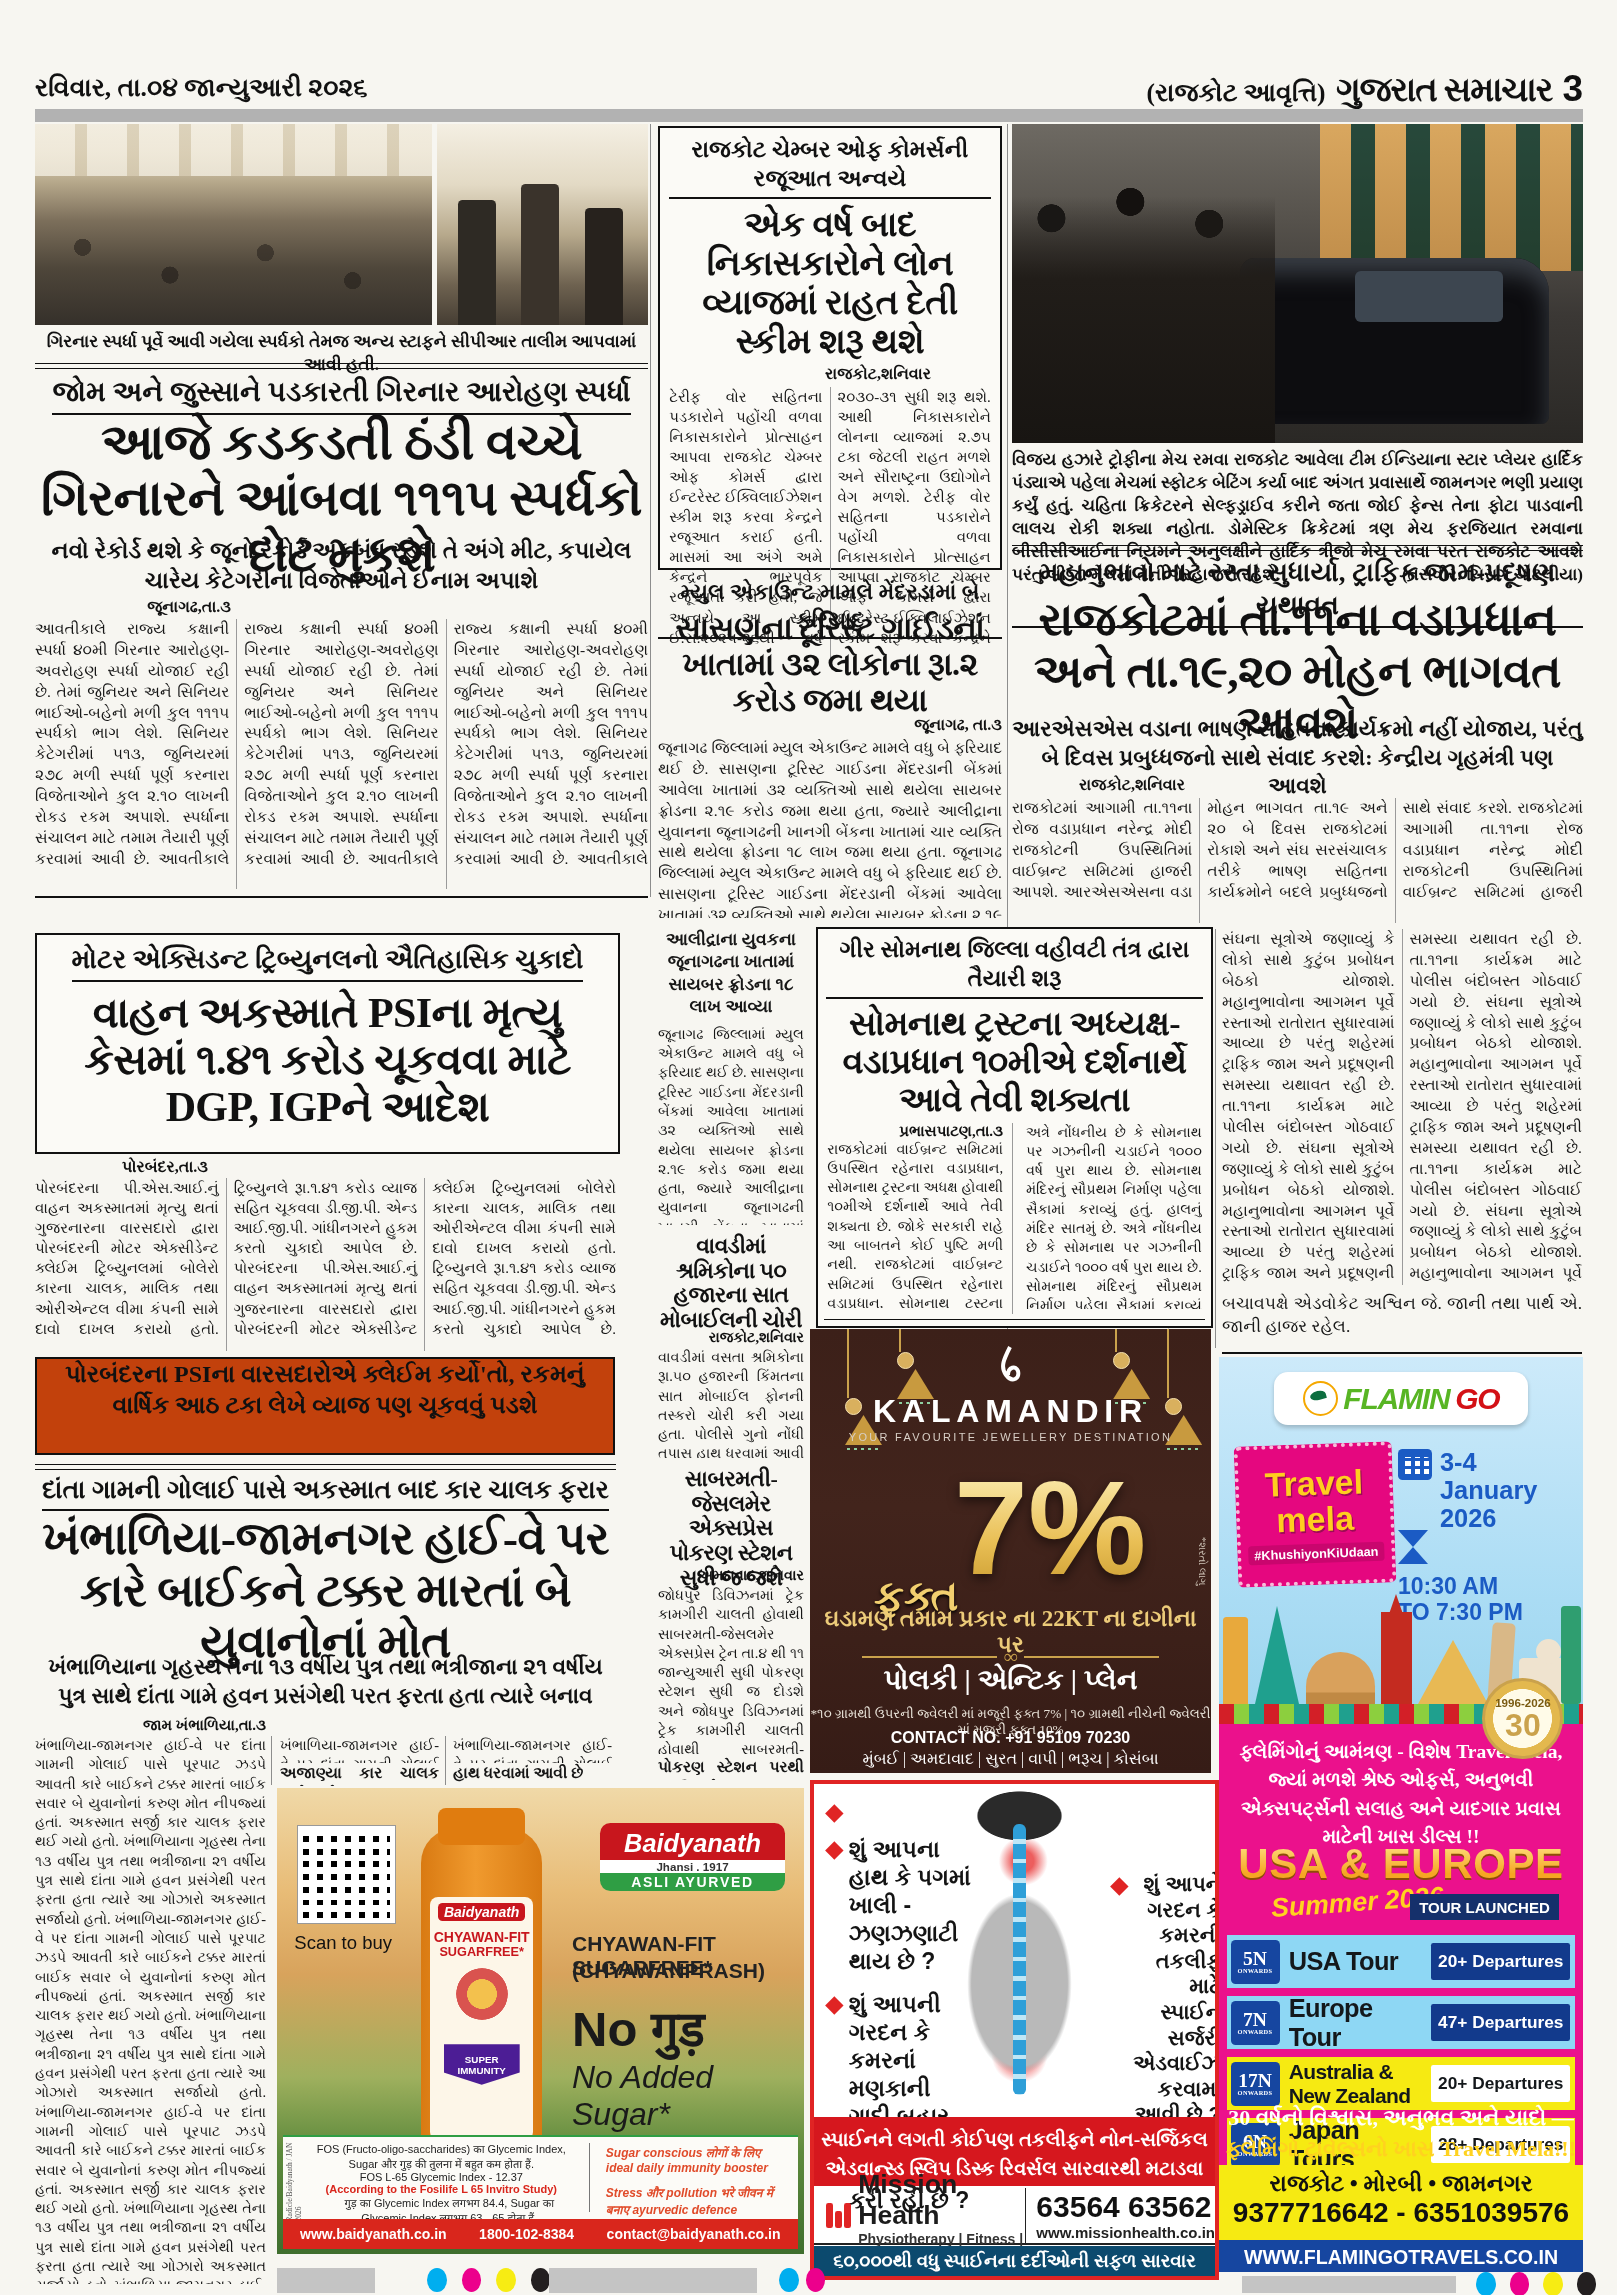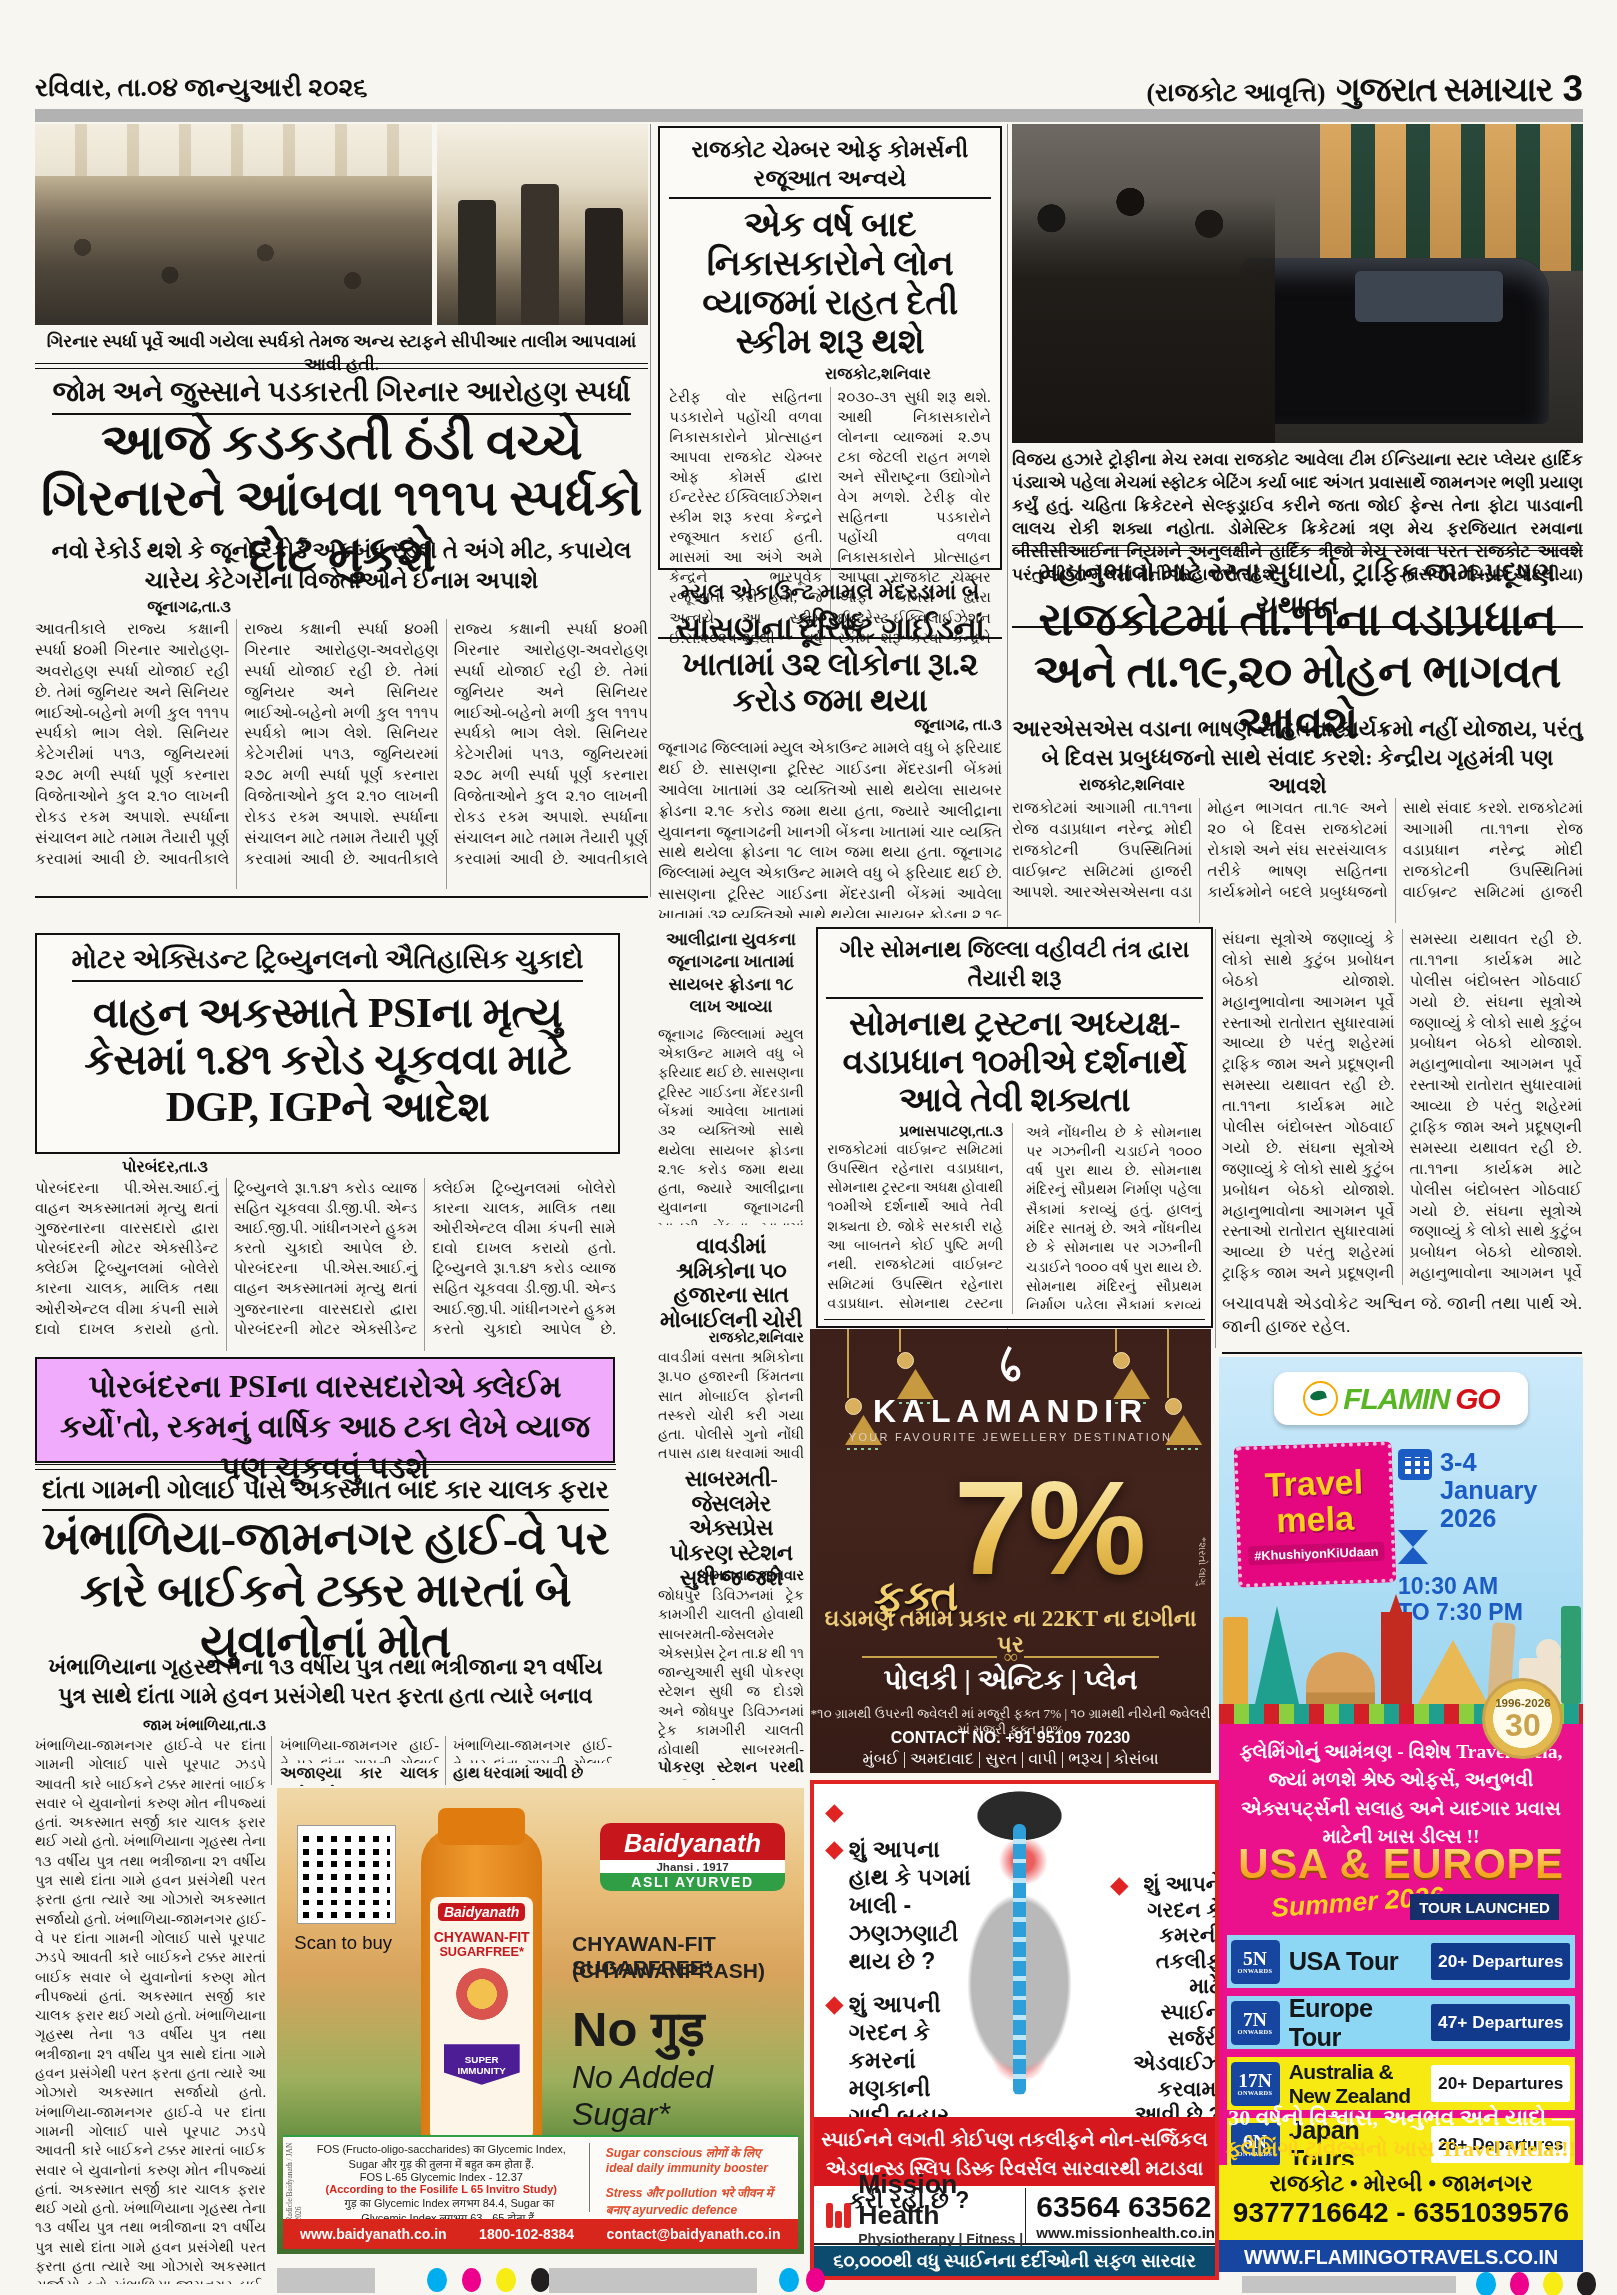--- a/index.html
+++ b/index.html
@@ -168,21 +168,21 @@
 </div>
 
 <div class="abs box" style="left:35px;top:933px;width:581px;height:217px;background:#fbfaf6;border-width:2.9px;">
   <div class="kicker gu" style="margin:8px 9.2px 0;">
     <span class="kline" style="font-size:26.6px;display:inline-block;">મોટર એક્સિડન્ટ ટ્રિબ્યુનલનો ઐતિહાસિક ચુકાદો</span>
   </div>
   <div class="headline gu" style="font-size:42px;margin:8px 4.6px;">વાહન અકસ્માતે PSIના મૃત્યુ કેસમાં ૧.૪૧ કરોડ ચૂકવવા માટે DGP, IGPને આદેશ</div>
 </div>
 <div class="abs dateline gu" style="left:35px;top:1158px;width:173px;">પોરબંદર,તા.૩</div>
 <div class="abs body-txt c3 gu" style="left:35px;top:1178px;width:581px;height:173px;font-size:15px;">પોરબંદરના પી.એસ.આઈ.નું વાહન અકસ્માતમાં મૃત્યુ થતાં ગુજરનારના વારસદારો દ્વારા પોરબંદરની મોટર એક્સીડેન્ટ ક્લેઈમ ટ્રિબ્યુનલમાં બોલેરો કારના ચાલક, માલિક તથા ઓરીએન્ટલ વીમા કંપની સામે દાવો દાખલ કરાયો હતો. ટ્રિબ્યુનલે રૂા.૧.૪૧ કરોડ વ્યાજ સહિત ચૂકવવા ડી.જી.પી. એન્ડ આઈ.જી.પી. ગાંધીનગરને હુકમ કરતો ચુકાદો આપેલ છે. પોરબંદરના પી.એસ.આઈ.નું વાહન અકસ્માતમાં મૃત્યુ થતાં ગુજરનારના વારસદારો દ્વારા પોરબંદરની મોટર એક્સીડેન્ટ ક્લેઈમ ટ્રિબ્યુનલમાં બોલેરો કારના ચાલક, માલિક તથા ઓરીએન્ટલ વીમા કંપની સામે દાવો દાખલ કરાયો હતો. ટ્રિબ્યુનલે રૂા.૧.૪૧ કરોડ વ્યાજ સહિત ચૂકવવા ડી.જી.પી. એન્ડ આઈ.જી.પી. ગાંધીનગરને હુકમ કરતો ચુકાદો આપેલ છે. પોરબંદરના પી.એસ.આઈ.નું વાહન અકસ્માતમાં મૃત્યુ થતાં ગુજરનારના વારસદારો દ્વારા પોરબંદરની મોટર એક્સીડેન્ટ ક્લેઈમ ટ્રિબ્યુનલમાં બોલેરો કારના ચાલક, માલિક તથા ઓરીએન્ટલ વીમા કંપની સામે દાવો દાખલ કરાયો હતો. ટ્રિબ્યુનલે રૂા.૧.૪૧ કરોડ વ્યાજ સહિત ચૂકવવા ડી.જી.પી. એન્ડ આઈ.જી.પી. ગાંધીનગરને હુકમ કરતો ચુકાદો આપેલ છે.</div>
-<div class="abs box subhead gu" style="left:35px;top:1357px;width:576px;height:94px;font-size:31px;padding-top:8px;background:#f0abfc;">પોરબંદરના PSIના વારસદારોએ ક્લેઈમ કર્યો'તો, રકમનું વાર્ષિક આઠ ટકા લેખે વ્યાજ પણ ચૂકવવું પડશે</div>
+<div class="abs box subhead gu" style="left:35px;top:1357px;width:576px;height:94px;font-size:24px;background:#c2410c;">પોરબંદરના PSIના વારસદારોએ ક્લેઈમ કર્યો'તો, રકમનું વાર્ષિક આઠ ટકા લેખે વ્યાજ પણ ચૂકવવું પડશે</div>
 <div class="abs hrule2" style="left:35px;top:1464px;width:581px;"></div>
 
 <div class="abs kicker gu" style="left:35px;top:1474px;width:581px;">
   <span class="kline" style="font-size:25.4px;display:inline-block;border-bottom-width:2.3px;">દાંતા ગામની ગોલાઈ પાસે અકસ્માત બાદ કાર ચાલક ફરાર</span>
 </div>
 <div class="abs headline gu" style="left:35px;top:1513px;width:581px;height:136px;font-size:46px;">ખંભાળિયા-જામનગર હાઈ-વે પર કારે બાઈકને ટક્કર મારતાં બે યુવાનોનાં મોત</div>
 <div class="abs subhead gu" style="left:35px;top:1653px;width:581px;height:60px;font-size:22px;">ખંભાળિયાના ગૃહસ્થે તેના ૧૩ વર્ષીય પુત્ર તથા ભત્રીજાના ૨૧ વર્ષીય પુત્ર સાથે દાંતા ગામે હવન પ્રસંગેથી પરત ફરતા હતા ત્યારે બનાવ</div>
 <div class="abs dateline gu" style="left:35px;top:1717px;width:231px;font-size:15px;">જામ ખંભાળિયા,તા.૩</div>
 <div class="abs body-txt gu" style="left:35px;top:1736px;width:231px;height:548px;font-size:14.4px;">ખંભાળિયા-જામનગર હાઈ-વે પર દાંતા ગામની ગોલાઈ પાસે પૂરપાટ ઝડપે આવતી કારે બાઈકને ટક્કર મારતાં બાઈક સવાર બે યુવાનોનાં કરુણ મોત નીપજ્યાં હતાં. અકસ્માત સર્જી કાર ચાલક ફરાર થઈ ગયો હતો. ખંભાળિયાના ગૃહસ્થ તેના ૧૩ વર્ષીય પુત્ર તથા ભત્રીજાના ૨૧ વર્ષીય પુત્ર સાથે દાંતા ગામે હવન પ્રસંગેથી પરત ફરતા હતા ત્યારે આ ગોઝારો અકસ્માત સર્જાયો હતો. ખંભાળિયા-જામનગર હાઈ-વે પર દાંતા ગામની ગોલાઈ પાસે પૂરપાટ ઝડપે આવતી કારે બાઈકને ટક્કર મારતાં બાઈક સવાર બે યુવાનોનાં કરુણ મોત નીપજ્યાં હતાં. અકસ્માત સર્જી કાર ચાલક ફરાર થઈ ગયો હતો. ખંભાળિયાના ગૃહસ્થ તેના ૧૩ વર્ષીય પુત્ર તથા ભત્રીજાના ૨૧ વર્ષીય પુત્ર સાથે દાંતા ગામે હવન પ્રસંગેથી પરત ફરતા હતા ત્યારે આ ગોઝારો અકસ્માત સર્જાયો હતો. ખંભાળિયા-જામનગર હાઈ-વે પર દાંતા ગામની ગોલાઈ પાસે પૂરપાટ ઝડપે આવતી કારે બાઈકને ટક્કર મારતાં બાઈક સવાર બે યુવાનોનાં કરુણ મોત નીપજ્યાં હતાં. અકસ્માત સર્જી કાર ચાલક ફરાર થઈ ગયો હતો. ખંભાળિયાના ગૃહસ્થ તેના ૧૩ વર્ષીય પુત્ર તથા ભત્રીજાના ૨૧ વર્ષીય પુત્ર સાથે દાંતા ગામે હવન પ્રસંગેથી પરત ફરતા હતા ત્યારે આ ગોઝારો અકસ્માત સર્જાયો હતો. ખંભાળિયા-જામનગર હાઈ-વે પર દાંતા ગામની ગોલાઈ પાસે પૂરપાટ ઝડપે આવતી કારે બાઈકને ટક્કર મારતાં બાઈક સવાર બે યુવાનોનાં કરુણ મોત નીપજ્યાં હતાં. અકસ્માત સર્જી કાર ચાલક ફરાર થઈ ગયો હતો. ખંભાળિયાના ગૃહસ્થ તેના ૧૩ વર્ષીય પુત્ર તથા ભત્રીજાના ૨૧ વર્ષીય પુત્ર સાથે દાંતા ગામે હવન પ્રસંગેથી પરત ફરતા હતા ત્યારે આ ગોઝારો અકસ્માત સર્જાયો હતો. ખંભાળિયા-જામનગર હાઈ-વે પર દાંતા ગામની ગોલાઈ પાસે પૂરપાટ ઝડપે આવતી કારે બાઈકને ટક્કર મારતાં બાઈક સવાર બે યુવાનોનાં કરુણ મોત નીપજ્યાં હતાં. અકસ્માત સર્જી કાર ચાલક ફરાર થઈ ગયો હતો. ખંભાળિયાના ગૃહસ્થ તેના ૧૩ વર્ષીય પુત્ર તથા ભત્રીજાના ૨૧ વર્ષીય પુત્ર સાથે દાંતા ગામે હવન પ્રસંગેથી પરત ફરતા હતા ત્યારે આ ગોઝારો અકસ્માત સર્જાયો હતો. ખંભાળિયા-જામનગર હાઈ-વે પર દાંતા ગામની ગોલાઈ પાસે પૂરપાટ ઝડપે આવતી કારે બાઈકને ટક્કર મારતાં બાઈક સવાર બે યુવાનોનાં કરુણ મોત નીપજ્યાં હતાં. અકસ્માત સર્જી કાર ચાલક ફરાર થઈ ગયો હતો. ખંભાળિયાના ગૃહસ્થ તેના ૧૩ વર્ષીય પુત્ર તથા ભત્રીજાના ૨૧ વર્ષીય પુત્ર સાથે દાંતા ગામે હવન પ્રસંગેથી પરત ફરતા હતા ત્યારે આ ગોઝારો અકસ્માત સર્જાયો હતો. ખંભાળિયા-જામનગર હાઈ-વે પર દાંતા ગામની ગોલાઈ પાસે પૂરપાટ ઝડપે આવતી કારે બાઈકને ટક્કર મારતાં બાઈક સવાર બે યુવાનોનાં કરુણ મોત નીપજ્યાં હતાં. અકસ્માત સર્જી કાર ચાલક ફરાર થઈ ગયો હતો. ખંભાળિયાના ગૃહસ્થ તેના ૧૩ વર્ષીય પુત્ર તથા ભત્રીજાના ૨૧ વર્ષીય પુત્ર સાથે દાંતા ગામે હવન પ્રસંગેથી પરત ફરતા હતા ત્યારે આ ગોઝારો અકસ્માત સર્જાયો હતો. ખંભાળિયા-જામનગર હાઈ-વે પર દાંતા ગામની ગોલાઈ પાસે પૂરપાટ ઝડપે આવતી કારે બાઈકને ટક્કર મારતાં બાઈક સવાર બે યુવાનોનાં કરુણ મોત નીપજ્યાં હતાં. અકસ્માત સર્જી કાર ચાલક ફરાર થઈ ગયો હતો. ખંભાળિયાના ગૃહસ્થ તેના ૧૩ વર્ષીય પુત્ર તથા ભત્રીજાના ૨૧ વર્ષીય પુત્ર સાથે દાંતા ગામે હવન પ્રસંગેથી પરત ફરતા હતા ત્યારે આ ગોઝારો અકસ્માત સર્જાયો હતો.</div>
 <div class="abs vrule" style="left:271px;top:1736px;height:49px;"></div>

